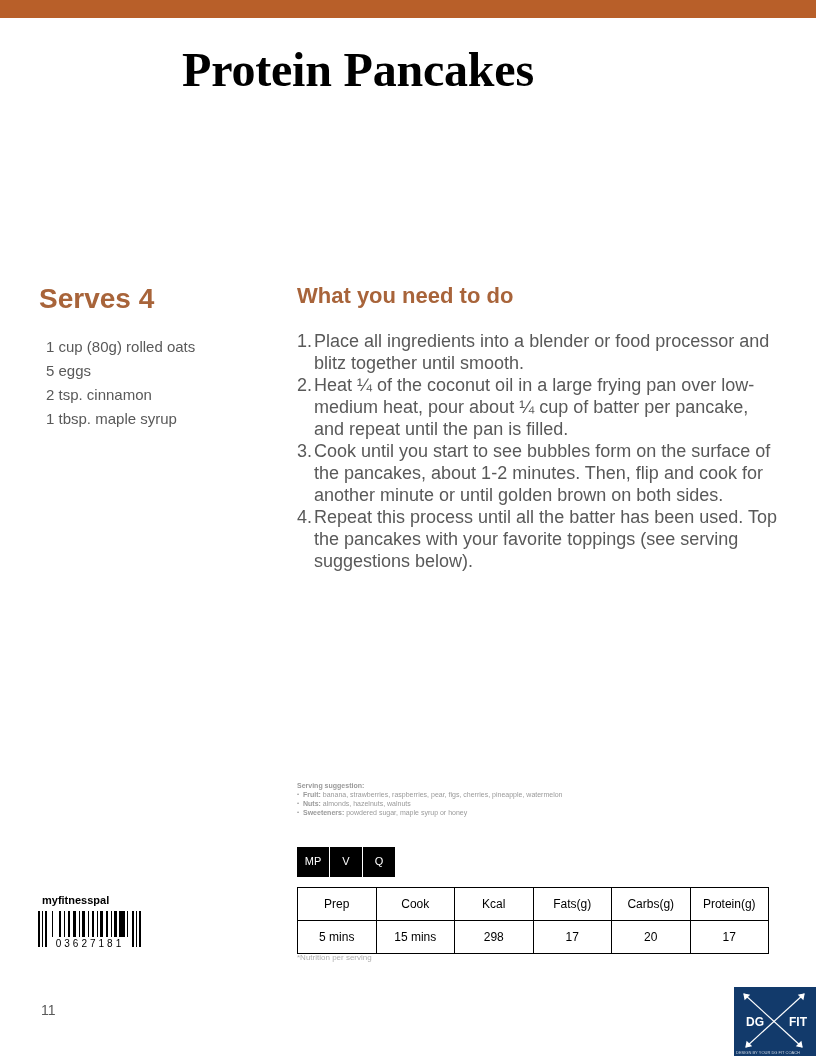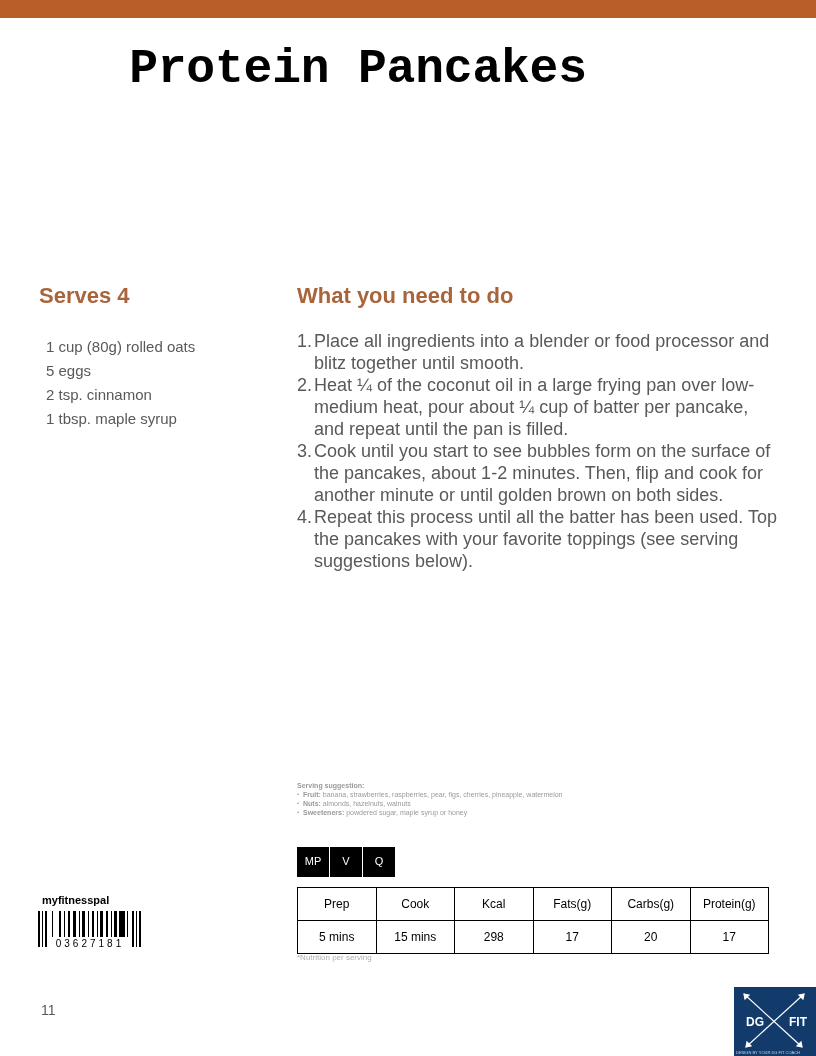--- a/index.html
+++ b/index.html
@@ -2,23 +2,23 @@
 <html><head>
   <meta charset="utf-8">
   <style>
     * { margin: 0; padding: 0; box-sizing: border-box; }
     html, body { width: 816px; height: 1056px; background: #ffffff; overflow: hidden; }
     body { position: relative; font-family: "Liberation Sans", sans-serif; color: #595959; }
 
     .top-bar { position: absolute; left: 0; top: 0; width: 816px; height: 18px; background: #b85f29; }
 
     .title { position: absolute; left: 0; top: 42px; width: 716px; text-align: center;
-             font-size: 48px; color: #000; font-family: Liberation Mono, monospace; letter-spacing: -0.2px; }
+             font-size: 48px; color: #000; font-family: Liberation Serif, serif; letter-spacing: -0.2px; }
 
-    .serves { position: absolute; left: 39px; top: 283px; font-size: 22px; color: #a8643a; }
+    .serves { position: absolute; left: 39px; top: 283px; font-size: 28px; color: #a8643a; }
     .ingredients { position: absolute; left: 46px; top: 337px; list-style: none; font-size: 15px; color: #595959; }
     .ingredients li { height: 24px; line-height: 20px; }
 
     .method-heading { position: absolute; left: 297px; top: 283px; font-size: 22px; color: #a8643a; }
     .steps { position: absolute; left: 297px; top: 330px; width: 485px; list-style: none; font-size: 18px; line-height: 22px; color: #595959; }
     .steps li { position: relative; padding-left: 17px; }
     .steps li .num { position: absolute; left: 0; top: 0; }
 
     .serving { position: absolute; left: 297px; top: 781px; font-size: 7px; color: #9a9a9a; line-height: 9px; }
     .serving .head { font-weight: bold; }

